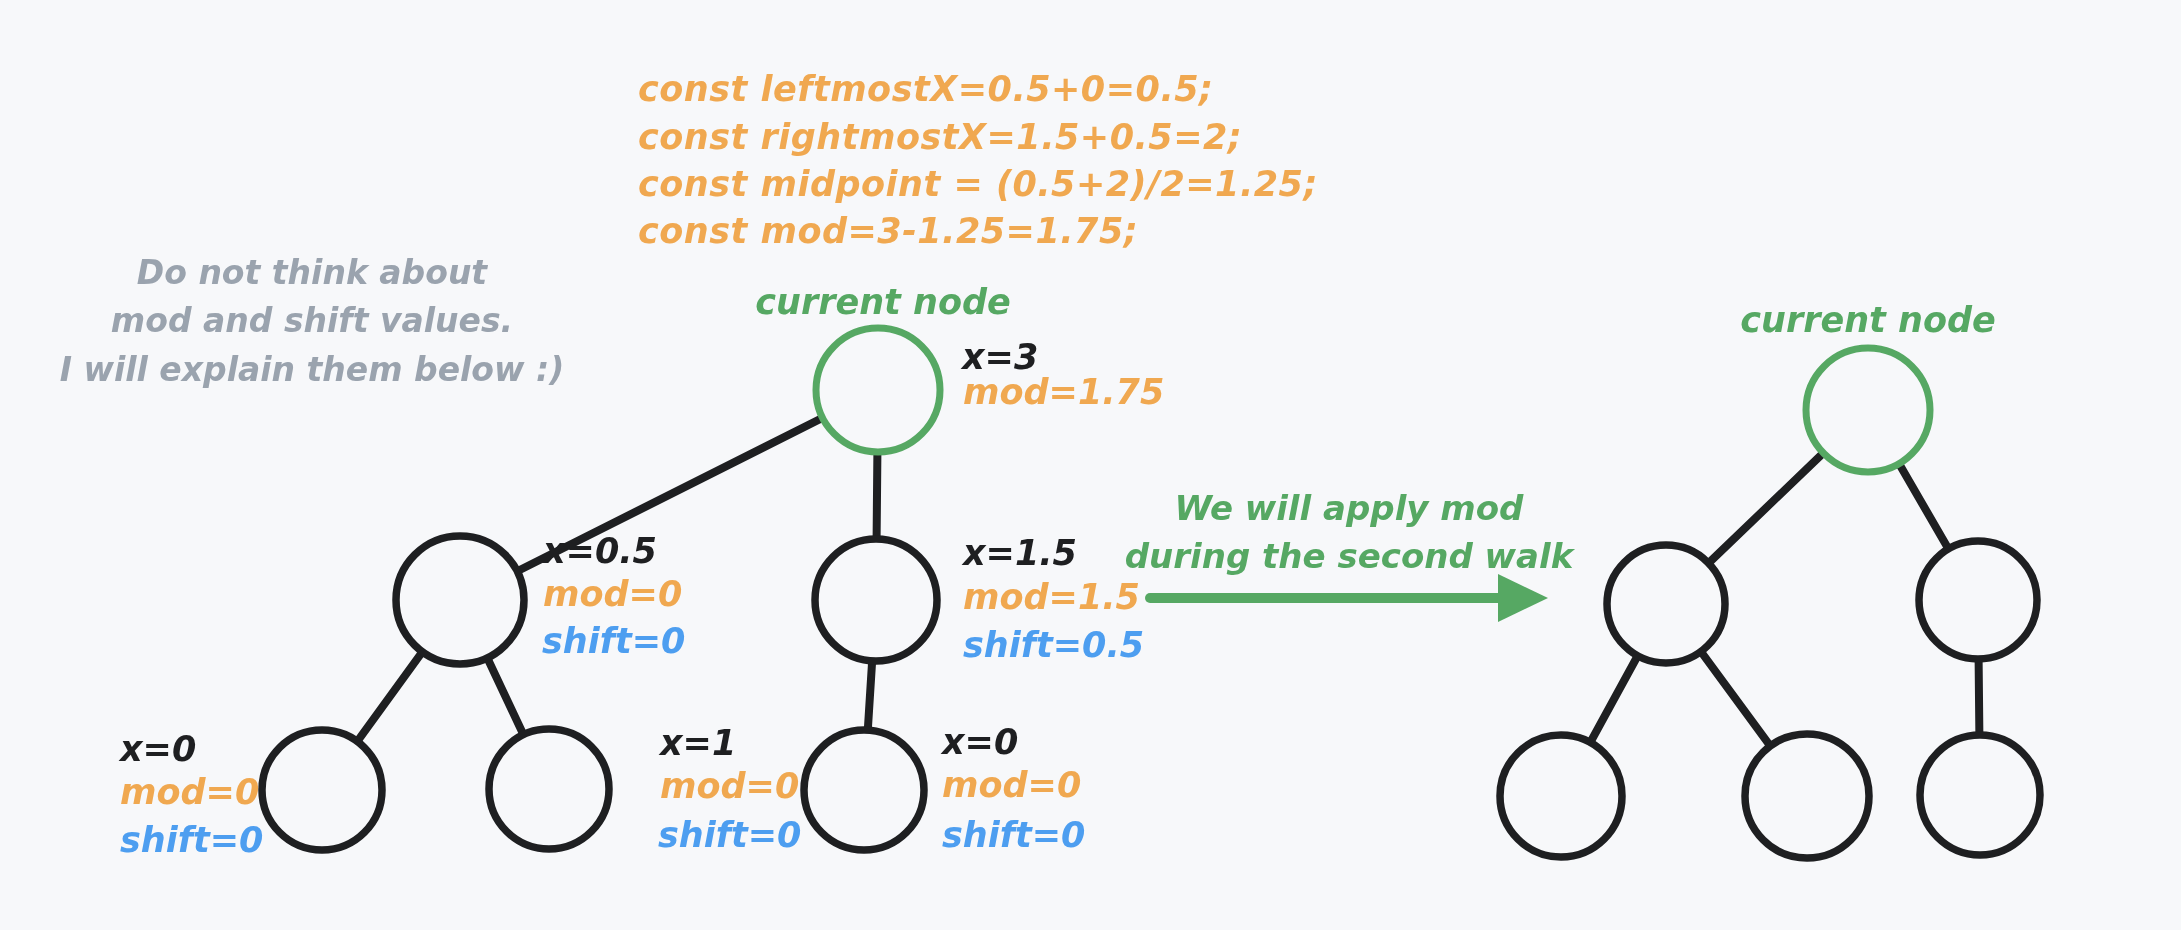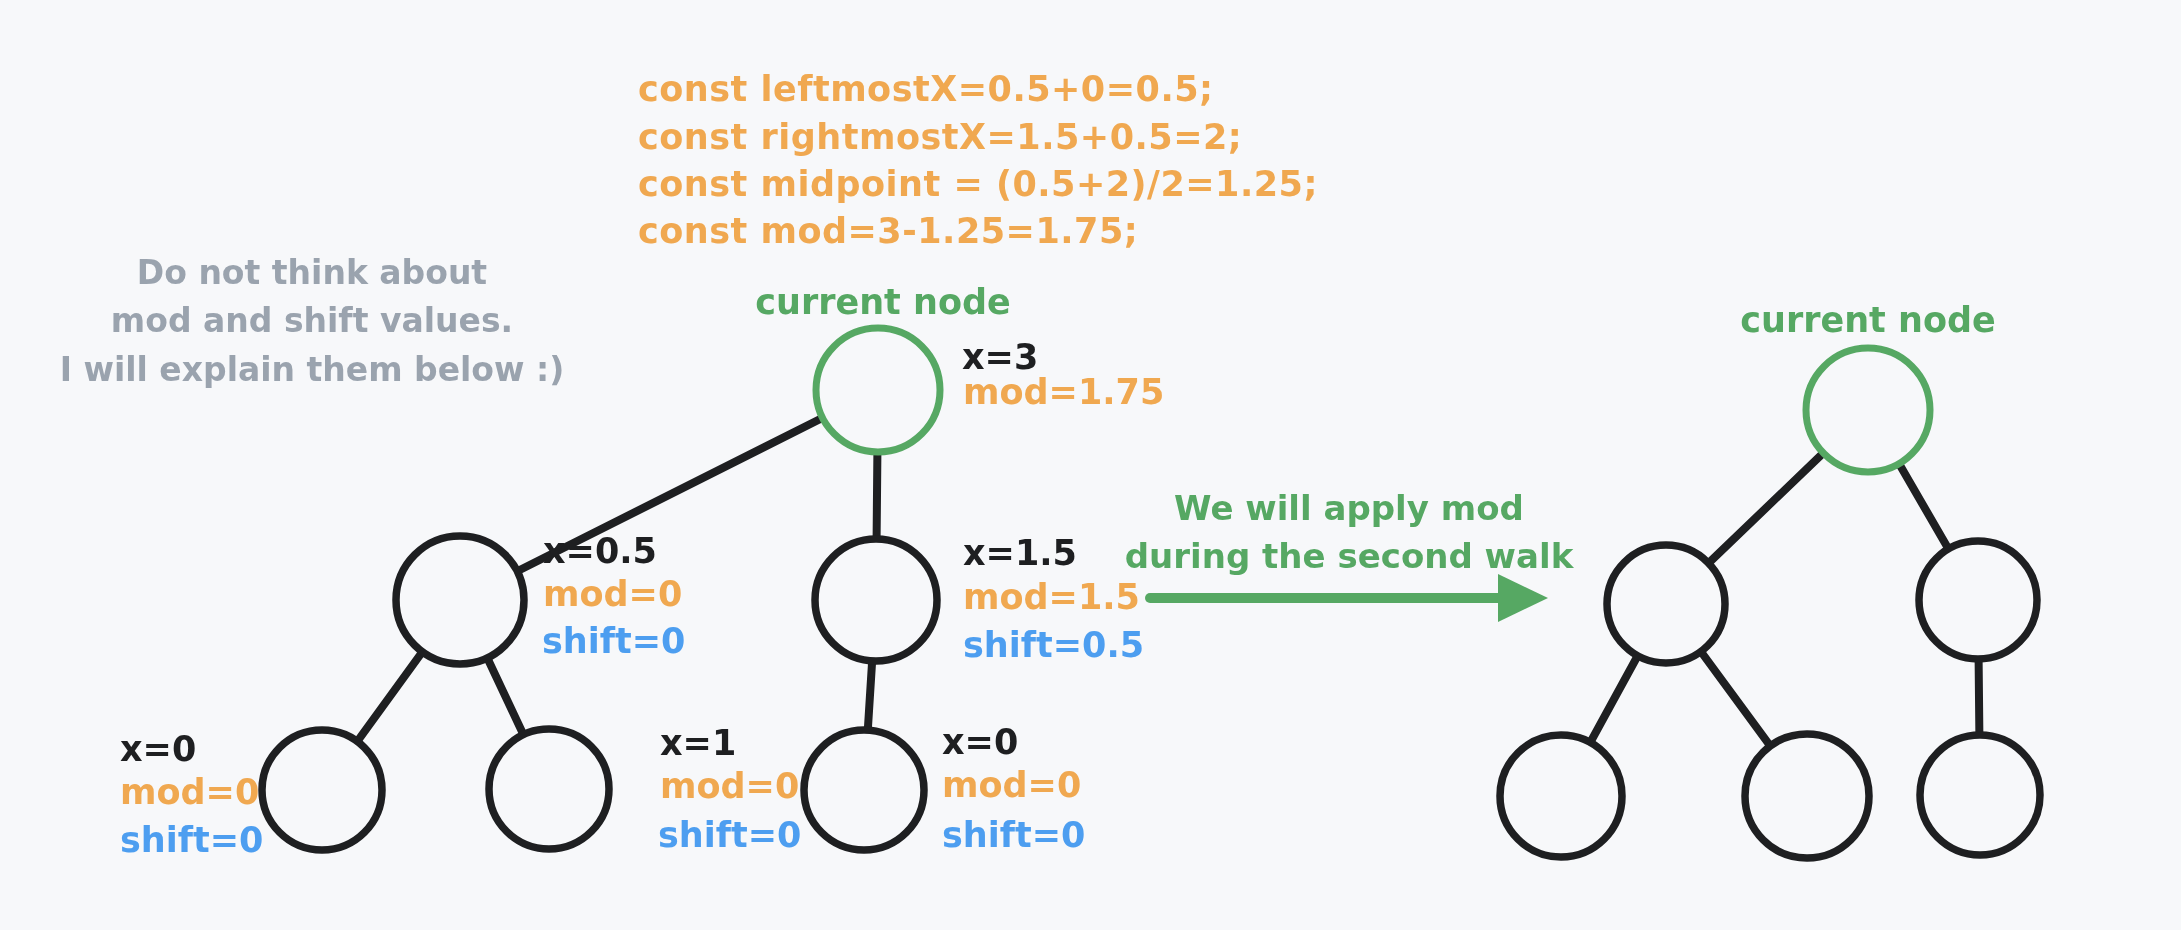--- a/index.html
+++ b/index.html
@@ -14,20 +14,21 @@
     margin: 0;
     padding: 0;
     background: var(--background);
     width: 2181px;
     height: 930px;
     overflow: hidden;
   }
   .diagram-wrap {
     width: 2181px;
     height: 930px;
+    font-style: italic;
   }
   svg {
     display: block;
     font-family: "DejaVu Sans", "Liberation Sans", sans-serif;
     font-weight: 700;
   }
   .edge {
     stroke: var(--stroke-black);
     stroke-width: 8;
     stroke-linecap: round;

